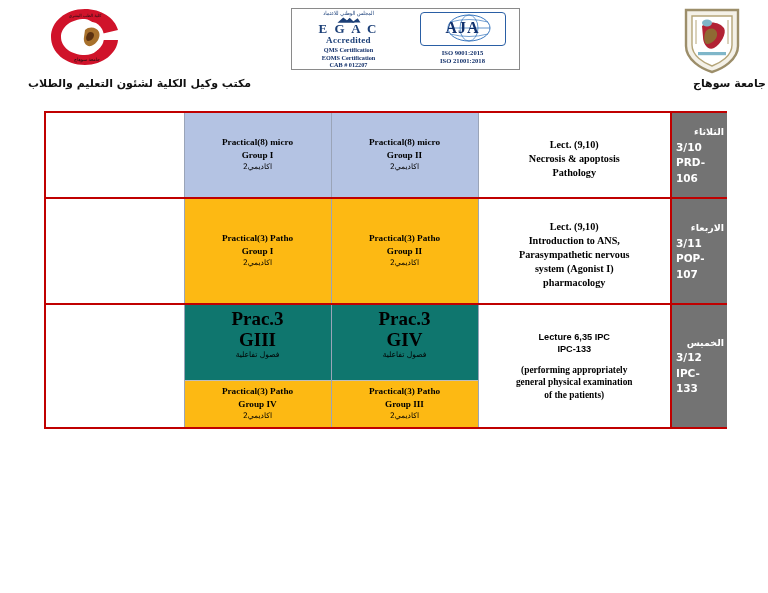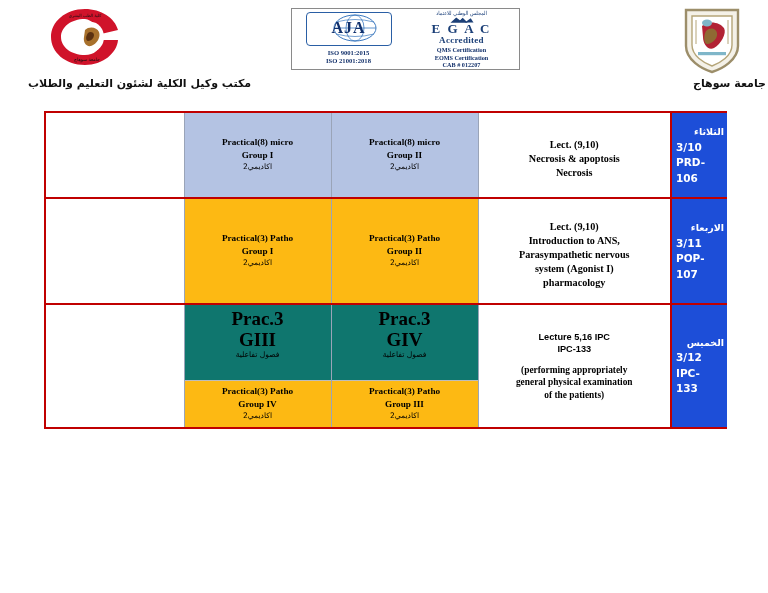--- a/index.html
+++ b/index.html
@@ -127,21 +127,21 @@
     border-right: 1px solid #9aa4b8;
   }
   td.lect-cell {
     background: #ffffff;
     border-top: 2.5px solid #c00000;
     border-bottom: 2.5px solid #c00000;
     border-left: 1px solid #9aa4b8;
     border-right: 2.5px solid #c00000;
   }
   td.day-cell {
-    background: #1d4ed8;
+    background: #737373;
     border-top: 2.5px solid #c00000;
     border-bottom: 2.5px solid #c00000;
     color: #ffffff;
     padding: 4px 2px;
   }
   .fill-blue   { background: #b4c3e3; }
   .fill-orange { background: #fdb913; margin-left: 23px; }
 
   .cell-txt {
     font-family: "Liberation Serif", serif;
@@ -206,52 +206,52 @@
         <path d="M40 59 C58 59 72 47 73 34 L57 34 C55 44 49 49 40 49 Z" fill="#d0132a"></path>
         <ellipse cx="46" cy="31" rx="13" ry="15" fill="#ffffff"></ellipse>
         <path d="M40 24 C44 20 52 21 54 26 C56 31 52 38 46 40 C41 41 38 36 39 31 Z" fill="#a8712c"></path>
         <path d="M43 27 c2 -2 6 -1 6 2 c0 3 -3 6 -6 6 c-2 0 -3 -4 0 -8 z" fill="#5b3110"></path>
         <text x="40" y="11" font-family="DejaVu Sans, sans-serif" font-size="4.2" fill="#111" text-anchor="middle">كلية الطب البشري</text>
         <text x="42" y="55" font-family="DejaVu Sans, sans-serif" font-size="4.6" fill="#111" text-anchor="middle">جامعة سوهاج</text>
       </svg>
     </div>
 
     <div class="cert-box">
+      <div class="cert-half left">
+        <div class="egac-arabic">المجلس الوطني للاعتماد</div>
+        <svg width="72" height="20" viewBox="0 0 72 20">
+          <path d="M4 19 L20 4 L30 12 L38 5 L52 19 Z" fill="#1b3f77"></path>
+          <path d="M44 18 L60 6 L68 18 Z" fill="#1b3f77"></path>
+          <rect x="30" y="1" width="3.2" height="9" fill="#ffffff"></rect>
+          <rect x="28.2" y="3.4" width="7" height="3" fill="#ffffff"></rect>
+        </svg>
+        <div class="egac-word">E G A C</div>
+        <div class="egac-accred">Accredited</div>
+        <div class="cert-lines">
+          <div>QMS Certification</div>
+          <div>EOMS Certification</div>
+          <div>CAB # 012207</div>
+        </div>
+      </div>
       <div class="cert-half">
         <div class="aja-frame">
           <svg width="84" height="32" viewBox="0 0 84 32">
             <ellipse cx="48" cy="15" rx="21" ry="13" fill="none" stroke="#3b78bf" stroke-width="1"></ellipse>
             <ellipse cx="48" cy="15" rx="9" ry="13" fill="none" stroke="#3b78bf" stroke-width="0.8"></ellipse>
             <line x1="27" y1="15" x2="69" y2="15" stroke="#3b78bf" stroke-width="0.8"></line>
             <path d="M29 9 q19 -5 38 0" fill="none" stroke="#3b78bf" stroke-width="0.7"></path>
             <path d="M29 21 q19 5 38 0" fill="none" stroke="#3b78bf" stroke-width="0.7"></path>
           </svg>
           <div class="aja-text">AJA</div>
         </div>
         <div class="iso-lines">
           <div>ISO 9001:2015</div>
           <div>ISO 21001:2018</div>
         </div>
       </div>
-      <div class="cert-half left">
-        <div class="egac-arabic">المجلس الوطني للاعتماد</div>
-        <svg width="72" height="20" viewBox="0 0 72 20">
-          <path d="M4 19 L20 4 L30 12 L38 5 L52 19 Z" fill="#1b3f77"></path>
-          <path d="M44 18 L60 6 L68 18 Z" fill="#1b3f77"></path>
-          <rect x="30" y="1" width="3.2" height="9" fill="#ffffff"></rect>
-          <rect x="28.2" y="3.4" width="7" height="3" fill="#ffffff"></rect>
-        </svg>
-        <div class="egac-word">E G A C</div>
-        <div class="egac-accred">Accredited</div>
-        <div class="cert-lines">
-          <div>QMS Certification</div>
-          <div>EOMS Certification</div>
-          <div>CAB # 012207</div>
-        </div>
-      </div>
     </div>
 
     <div class="logo-right">
       <svg width="72" height="68" viewBox="0 0 72 68">
         <path d="M10 4 L62 4 L62 40 C62 54 46 63 36 66 C26 63 10 54 10 40 Z" fill="#f4f1e8" stroke="#9c8e6a" stroke-width="2.4"></path>
         <path d="M16 10 L56 10 L56 39 C56 50 44 57 36 60 C28 57 16 50 16 39 Z" fill="#ffffff" stroke="#b5a578" stroke-width="1.4"></path>
         <path d="M26 20 C32 14 44 16 48 22 C51 27 45 38 38 42 C32 45 27 38 27 31 Z" fill="#b22234"></path>
         <path d="M30 25 c4 -4 10 -3 11 2 c1 5 -4 10 -9 11 c-4 1 -5 -8 -2 -13 z" fill="#8f6a33"></path>
         <ellipse cx="31" cy="17" rx="5" ry="3.4" fill="#7fb6c9"></ellipse>
         <rect x="22" y="46" width="28" height="3.2" fill="#7fb6c9"></rect>
@@ -293,21 +293,21 @@
               <div>Practical(8) micro</div>
               <div>Group II</div>
               <div class="ar-small">اكاديمي2</div>
             </div>
           </td>
 
           <td class="lect-cell">
             <div class="cell-txt lect">
               <div>Lect. (9,10)</div>
               <div>Necrosis &amp; apoptosis</div>
-              <div>Necrosis</div>
+              <div>Pathology</div>
             </div>
           </td>
 
           <td class="day-cell">
             <div class="day-txt">
               <span class="ar-day">الثلاثاء</span>
               <div>3/10</div>
               <div>PRD-</div>
               <div>106</div>
             </div>
@@ -381,21 +381,21 @@
               <div class="cell-txt" style="padding:0">
                 <div>Practical(3) Patho</div>
                 <div>Group III</div>
                 <div class="ar-small">اكاديمي2</div>
               </div>
             </div>
           </td>
 
           <td class="lect-cell">
             <div class="ipc-block">
-              <div class="ipc-sub">Lecture 5,16 IPC</div>
+              <div class="ipc-sub">Lecture 6,35 IPC</div>
               <div class="ipc-sub">IPC-133</div>
               <div class="ipc-note">
                 <div>(performing appropriately</div>
                 <div>general physical examination</div>
                 <div>of the patients)</div>
               </div>
             </div>
           </td>
 
           <td class="day-cell">

